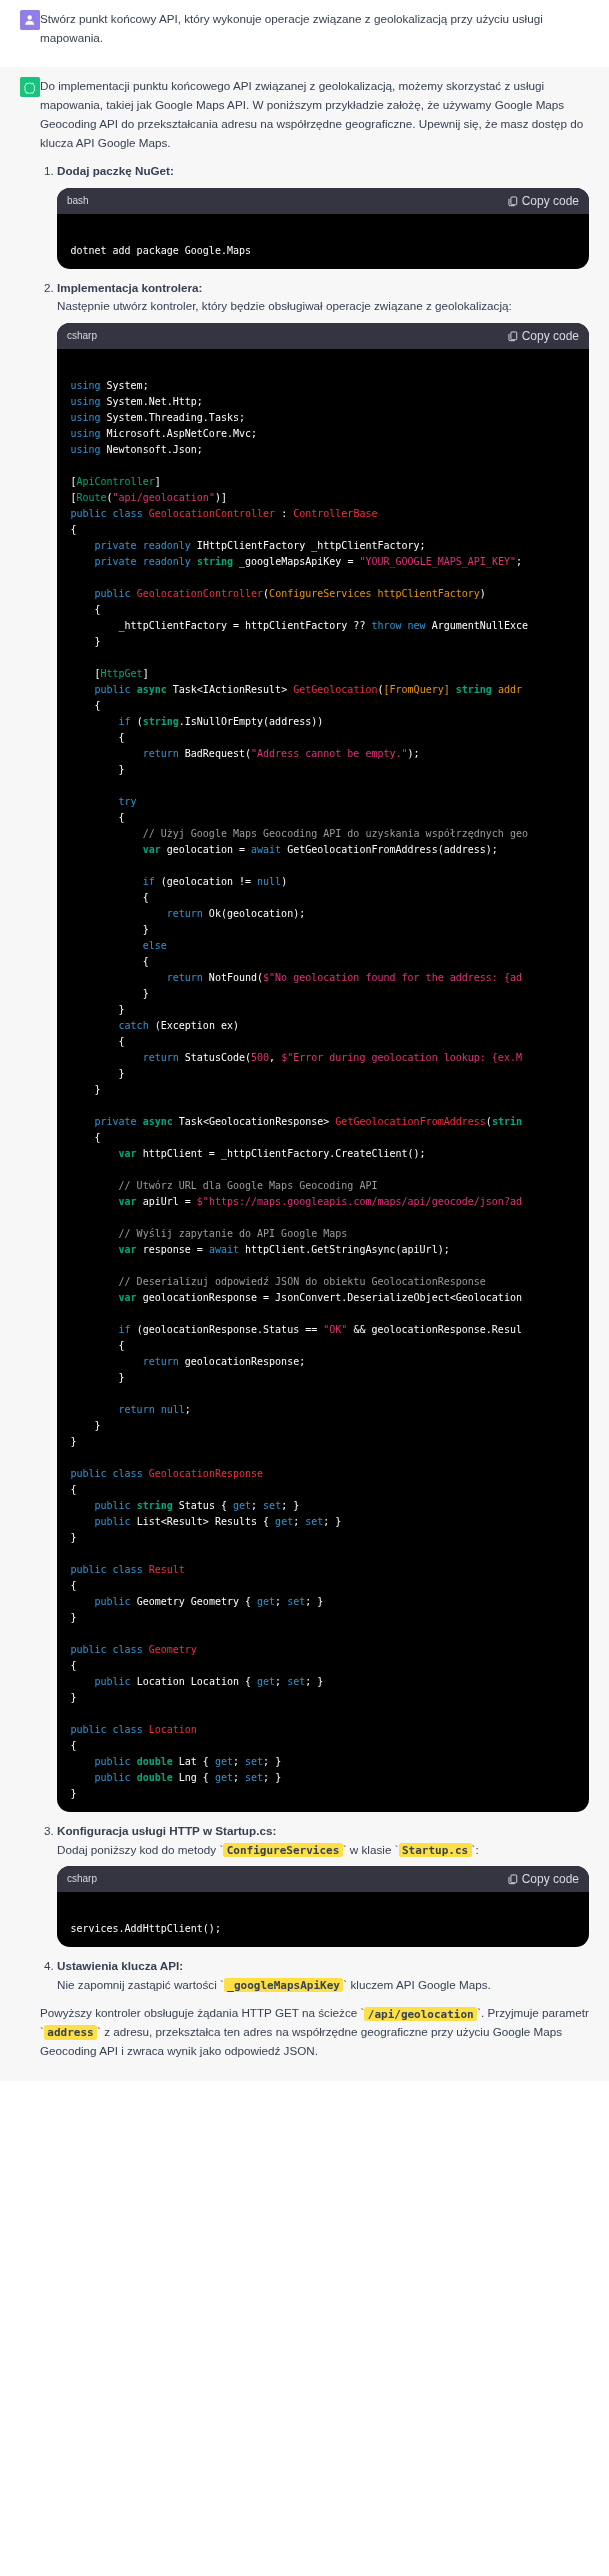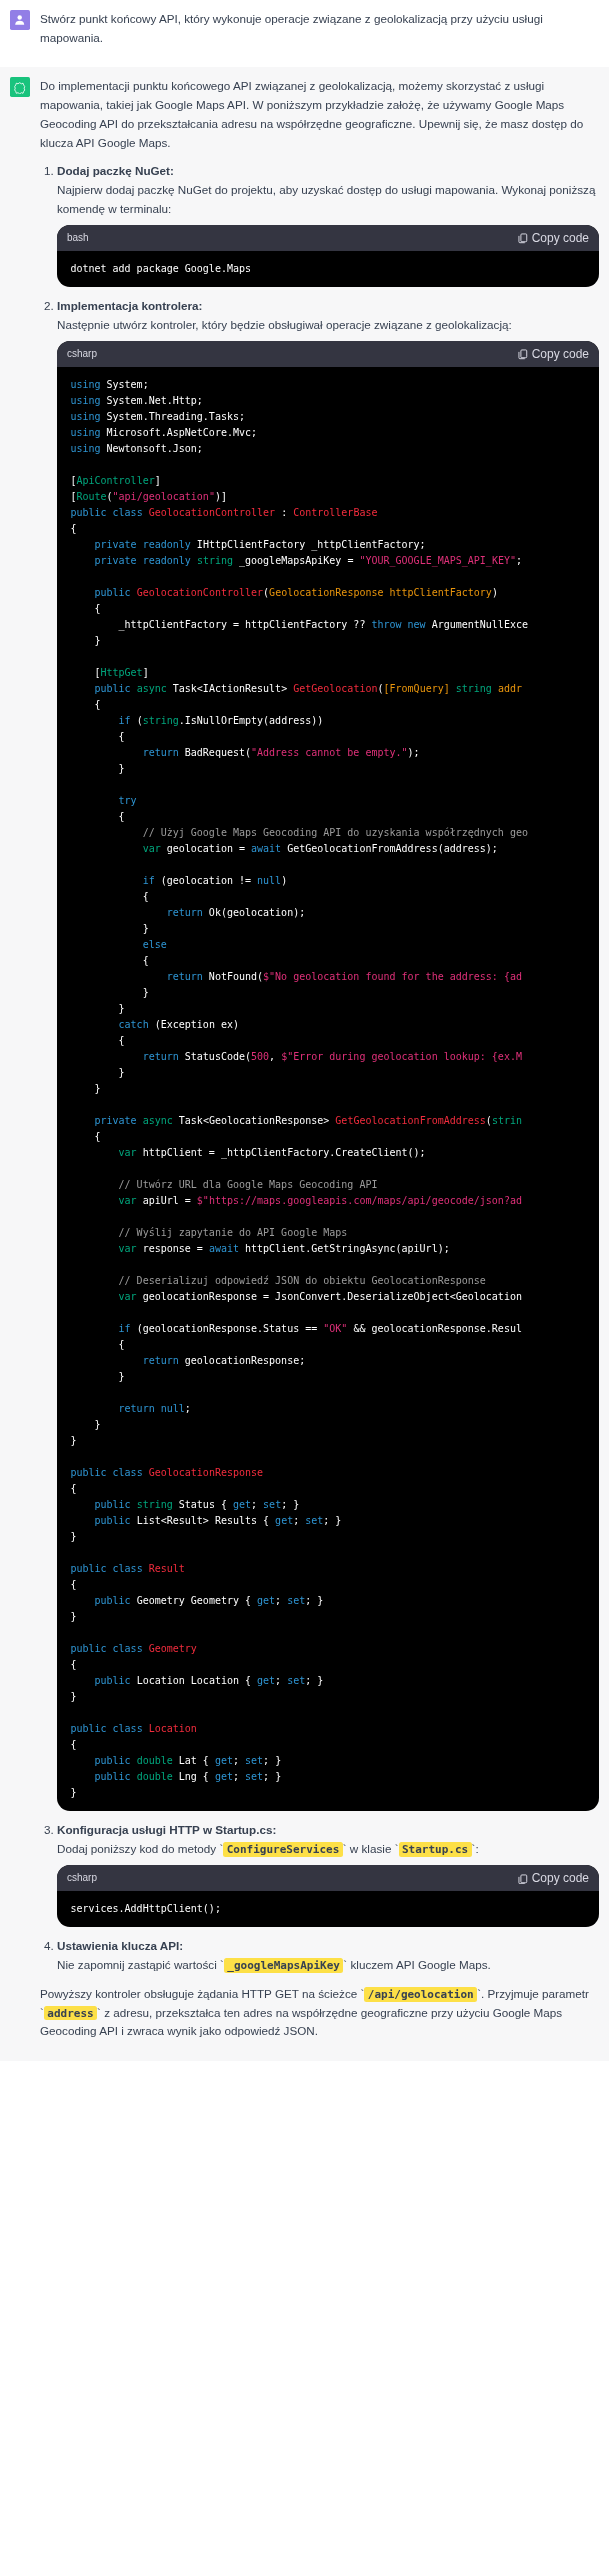--- a/index.html
+++ b/index.html
@@ -1,37 +1,37 @@
 <!DOCTYPE html>
 <html style="font-size:13.4px"><head>
 <meta charset="utf-8">
 <style>
 * { margin: 0; padding: 0; box-sizing: border-box; }
 body { font-family: -apple-system, BlinkMacSystemFont, "Segoe UI", Helvetica, Arial, sans-serif; font-size: 11.7px; line-height: 1.6; color: #374151; background: #fff; width: 609px; }
-.msg { display: flex; padding: 10px 10px; gap: 10px; }
+.msg { display: flex; padding: 10px 20px; }
 .msg.user { background: #fff; }
 .msg.assistant { background: #f7f7f8; }
 .avatar { width: 20px; height: 20px; border-radius: 1.7px; flex-shrink: 0; display: flex; align-items: center; justify-content: center; }
 .avatar.user-av { background: #927ee6; color: #fff; }
 .avatar.ai-av { background: #19c37d; color: #fff; }
 .avatar svg { width: 13.4px; height: 13.4px; }
 .content { flex: 1; min-width: 0; }
 .content p { margin-bottom: 10px; }
 .content ol { margin-left: 17px; margin-bottom: 10px; }
 .content ol > li { margin-bottom: 10px; }
 .content ol > li > strong { font-weight: 600; }
 .code-block { background: #000; border-radius: 13px; margin: 6.7px 0; overflow: hidden; }
 .code-header { background: #343541; color: #d9d9e3; font-size: 10px; padding: 5px 10px; display: flex; justify-content: space-between; align-items: center; }
 .copy-btn { background: none; border: none; color: #d9d9e3; font-size: 12px; cursor: pointer; display: flex; align-items: center; gap: 3.4px; }
 .copy-btn svg { width: 11.7px; height: 11.7px; }
-.code-body { padding: 10px 13.4px; font-family: "Consolas", "Monaco", monospace; font-size: 10px; line-height: 1.6; color: #fff; overflow-x: auto; white-space: pre; }
+.code-body { padding: 10px 13.4px; font-family: "Consolas", "Monaco", monospace; font-size: 10px; line-height: 1.6; color: #fff; overflow-x: auto; white-space: pre; margin-top: 19px; }
 .inline-code { background: #fde047; font-family: monospace; font-size: 11px; padding: 0.8px 3.4px; border-radius: 2.5px; font-weight: 600; }
 
 .kw { color: #2e95d3; }       
-.kw2 { color: #00a67d; }      
+.kw2 { color: #00a67d; font-weight: bold; }      
 .cls2 { color: #00a67d; }     
 .str { color: #df3079; }      
 .cmt { color: #9b9b9b; }      
 .fn { color: #f22c3d; }       
 .num { color: #df3079; }
 .attr { color: #e9950c; }
 .null { color: #2e95d3; }
 </style>
 </head>
 <body>
@@ -54,21 +54,20 @@
         <path d="M12 3l3 2 3-1 1 3 2 3-1 3 1 3-2 3-1 3-3-1-3 2-3-2-3 1-1-3-2-3 1-3-1-3 2-3 1-3 3 1z"></path>
       </svg>
   </div>
   <div class="content">
     <p>Do implementacji punktu końcowego API związanej z geolokalizacją, możemy skorzystać z usługi mapowania, takiej jak Google Maps API. W poniższym przykładzie założę, że używamy Google Maps Geocoding API do przekształcania adresu na współrzędne geograficzne. Upewnij się, że masz dostęp do klucza API Google Maps.</p>
 
     <ol>
 
       <li>
         <strong>Dodaj paczkę NuGet:</strong><br>
-        <span>Najpierw dodaj paczkę NuGet do projektu, aby uzyskać dostęp do usługi mapowania. Wykonaj poniższą komendę w terminalu:</span>
         <div class="code-block">
           <div class="code-header">
             <span>bash</span>
             <button class="copy-btn">
               <svg viewBox="0 0 24 24" fill="none" stroke="currentColor" stroke-width="2">
                   <rect x="8" y="4" width="12" height="16" rx="2"></rect>
                   <path d="M4 8v12a2 2 0 002 2h10"></path>
                 </svg>
               <span>Copy code</span>
             </button>
@@ -97,21 +96,21 @@
 <span class="kw">using</span> Microsoft.AspNetCore.Mvc;
 <span class="kw">using</span> Newtonsoft.Json;
 
 [<span class="cls2">ApiController</span>]
 [<span class="cls2">Route</span>(<span class="str">"api/geolocation"</span>)]
 <span class="kw">public</span> <span class="kw">class</span> <span class="fn">GeolocationController</span> : <span class="fn">ControllerBase</span>
 {
     <span class="kw">private</span> <span class="kw">readonly</span> IHttpClientFactory _httpClientFactory;
     <span class="kw">private</span> <span class="kw">readonly</span> <span class="kw2">string</span> _googleMapsApiKey = <span class="str">"YOUR_GOOGLE_MAPS_API_KEY"</span>;
 
-    <span class="kw">public</span> <span class="fn">GeolocationController</span>(<span class="attr">GeolocationResponse httpClientFactory</span>)
+    <span class="kw">public</span> <span class="fn">GeolocationController</span>(<span class="attr">ConfigureServices httpClientFactory</span>)
     {
         _httpClientFactory = httpClientFactory ?? <span class="kw">throw</span> <span class="kw">new</span> ArgumentNullExce
     }
 
     [<span class="cls2">HttpGet</span>]
     <span class="kw">public</span> <span class="kw2">async</span> Task&lt;IActionResult&gt; <span class="fn">GetGeolocation</span>(<span class="attr">[FromQuery] <span class="kw2">string</span> addr</span>
     {
         <span class="kw">if</span> (<span class="kw2">string</span>.IsNullOrEmpty(address))
         {
             <span class="kw">return</span> BadRequest(<span class="str">"Address cannot be empty."</span>);

